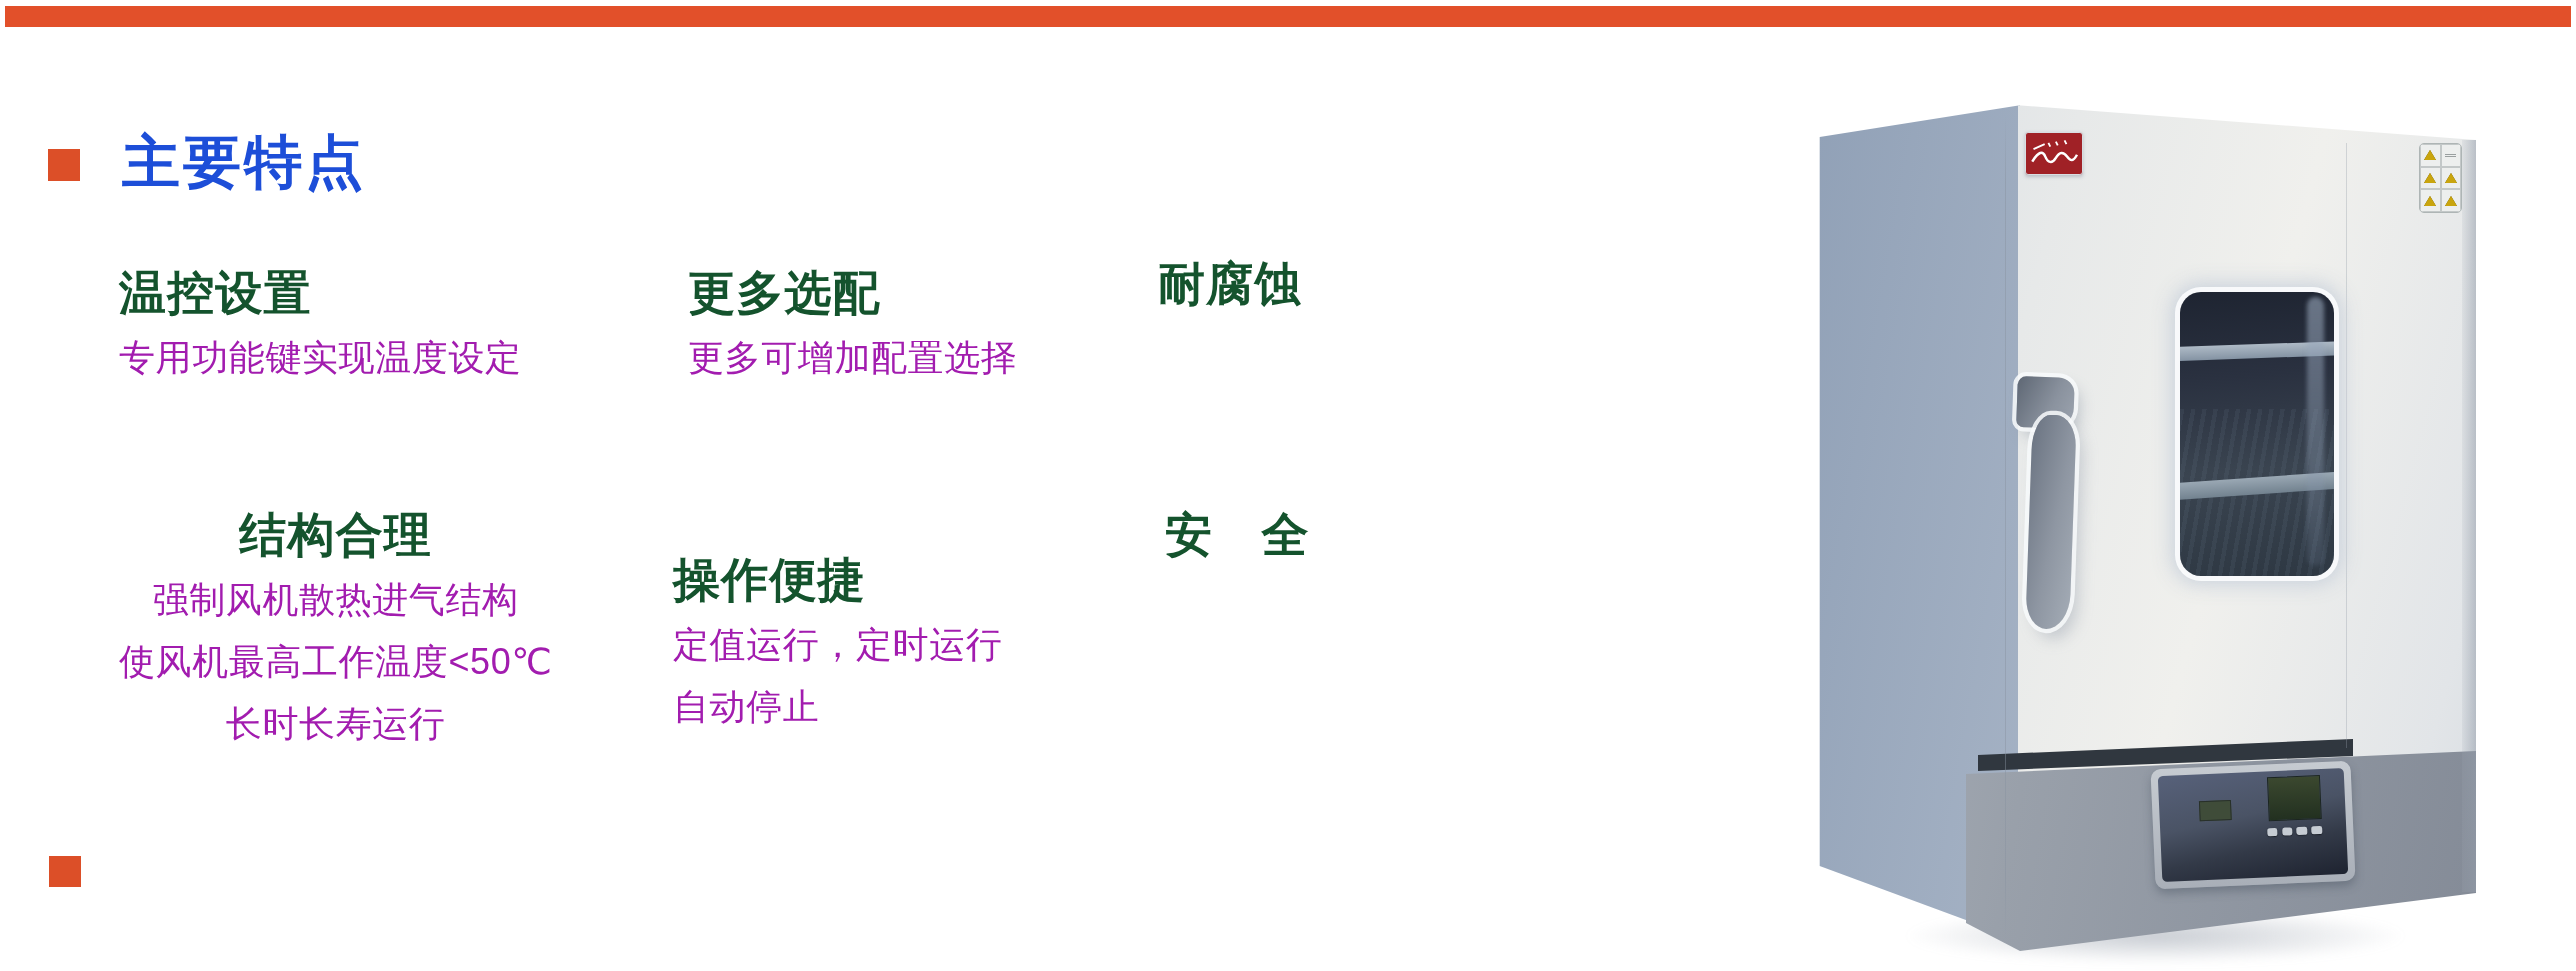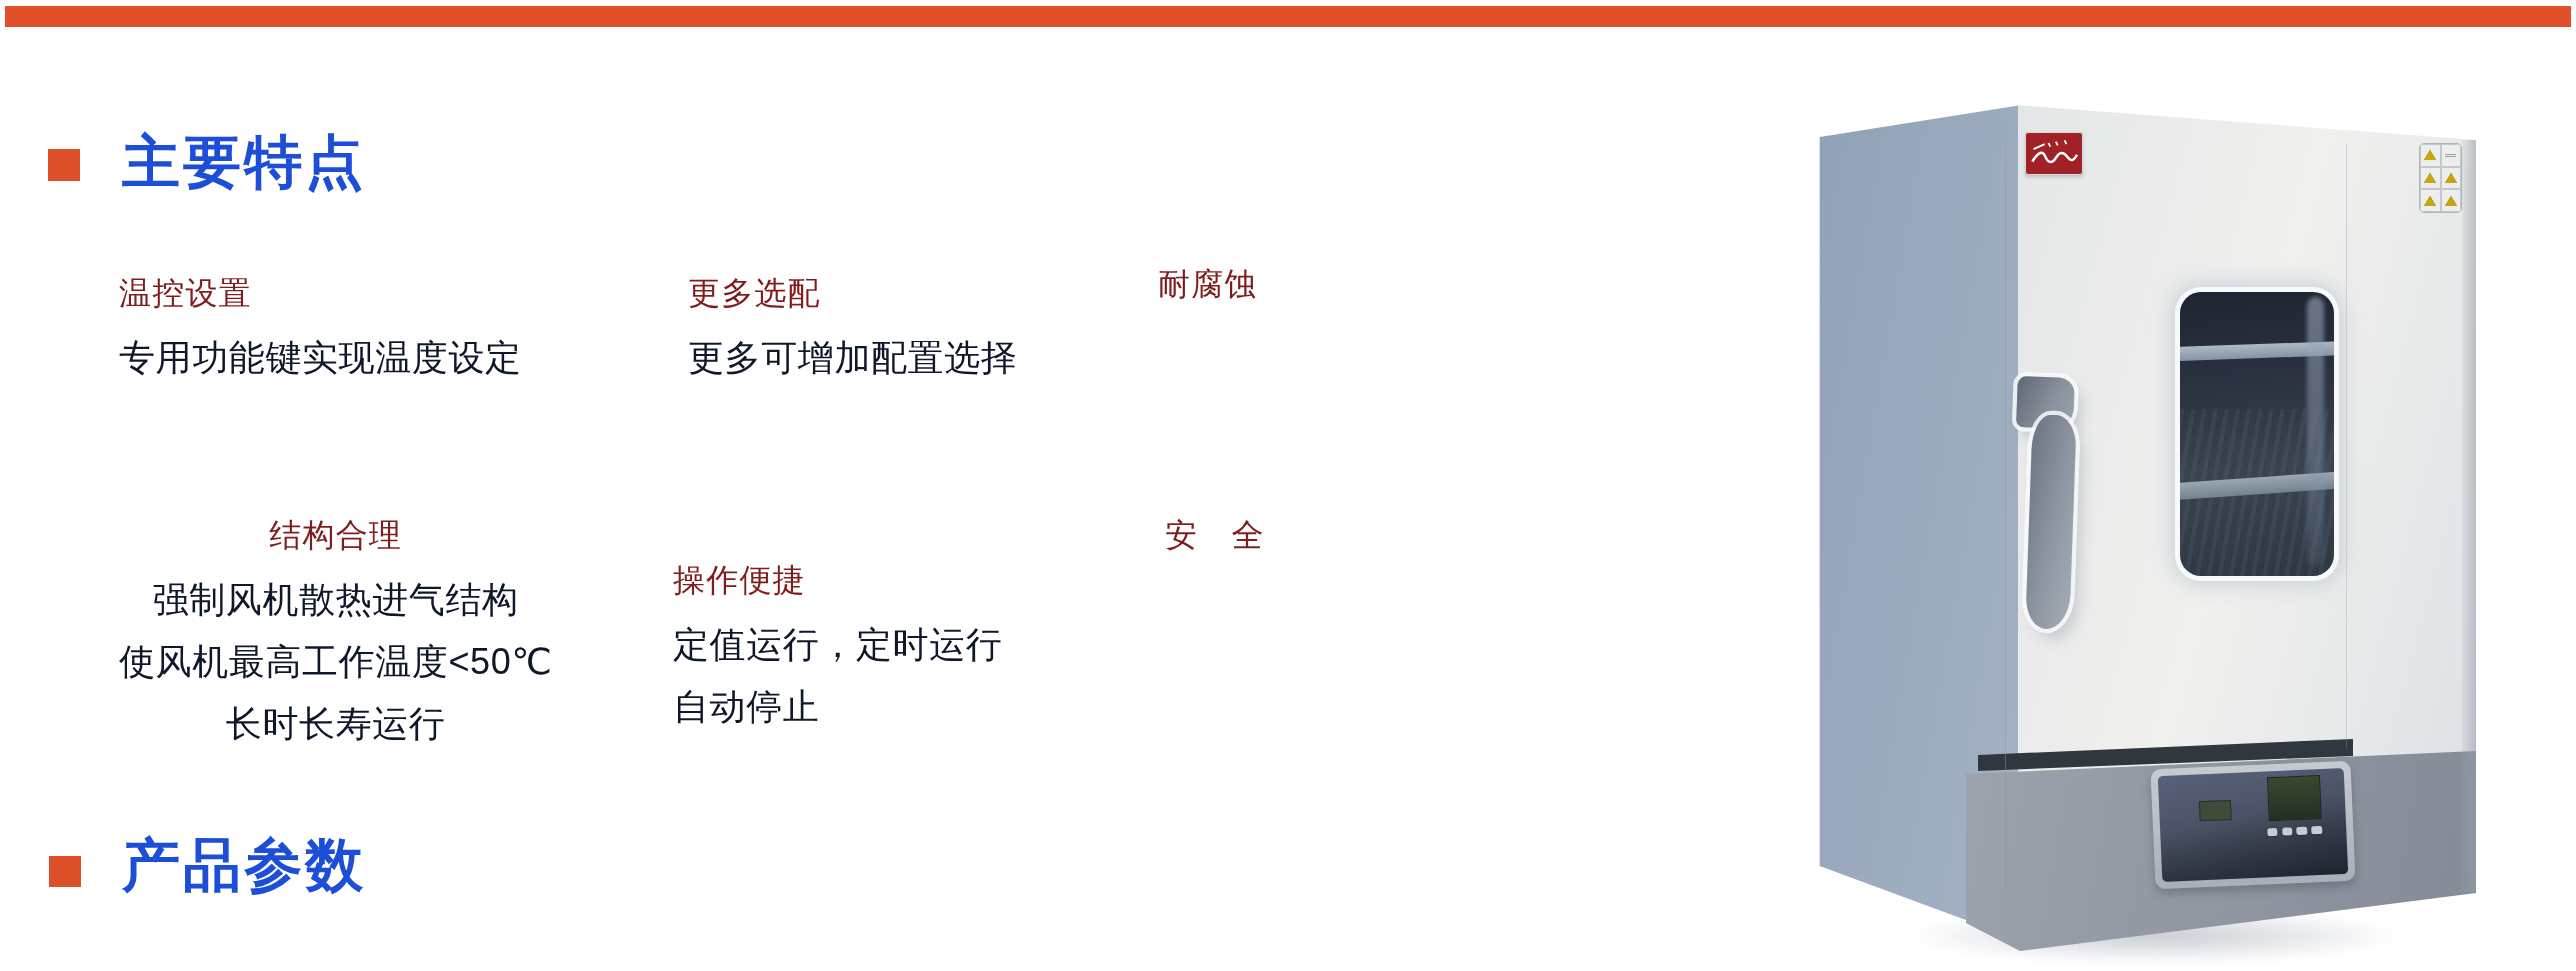--- a/index.html
+++ b/index.html
@@ -13,23 +13,23 @@
   .sec-sq{position:absolute;width:32px;height:32px;background:#DC4F28;}
   .sec-title{position:absolute;font-size:58px;font-weight:900;color:#1d4ed8;
              letter-spacing:3.1px;line-height:1.05;white-space:nowrap;}
   #sq-features{left:48px;top:149px;}
   #title-features{left:122px;top:132px;}
   #sq-specs{left:49px;top:856px;height:31px;}
   #title-specs{left:122px;top:835px;}
 
   
   .feature{position:absolute;white-space:nowrap;}
-  .ftitle{font-size:32px;font-weight:400;color:#7f1d1d;line-height:44px;letter-spacing:1.2px;}
+  .ftitle{font-size:47px;font-weight:700;color:#14532d;line-height:44px;letter-spacing:1.2px;}
   .fbody{margin-top:12.4px;}
-  .bline{font-size:36px;color:#0f172a;line-height:62px;letter-spacing:0.6px;}
+  .bline{font-size:36px;color:#a21caf;line-height:62px;letter-spacing:0.6px;}
   .f-r1c1{left:119px;top:271px;}
   .f-r1c2{left:688px;top:271px;}
   .f-r1c3{left:1158px;top:262px;}
   .f-r2c1{left:119px;top:513px;text-align:center;}
   .f-r2c2{left:673px;top:513px;margin-top:45px;}
   .f-r2c3{left:1165px;top:513px;}
 
   
   .oven{position:absolute;left:1816px;top:99px;width:664px;height:862px;}
   .ov{position:absolute;inset:0;}
@@ -138,21 +138,20 @@
       <div class="bline">定值运行，定时运行</div>
       <div class="bline">自动停止</div>
     </div>
   </div>
 
   <div class="feature f-r2c3">
     <div class="ftitle">安　全</div>
   </div>
 
   <div class="sec-sq" id="sq-specs"></div>
-  <div class="sec-title" id="title-specs">产品参数</div>
 
   <div class="oven">
     <div class="ov ov-shadow"></div>
     <div class="ov ov-side"></div>
     <div class="ov ov-front"></div>
     <div class="ov ov-base"></div>
     <div class="ov ov-vent"></div>
     <div class="seam-l"></div>
     <div class="seam-r"></div>
     <div class="edge-r"></div>

